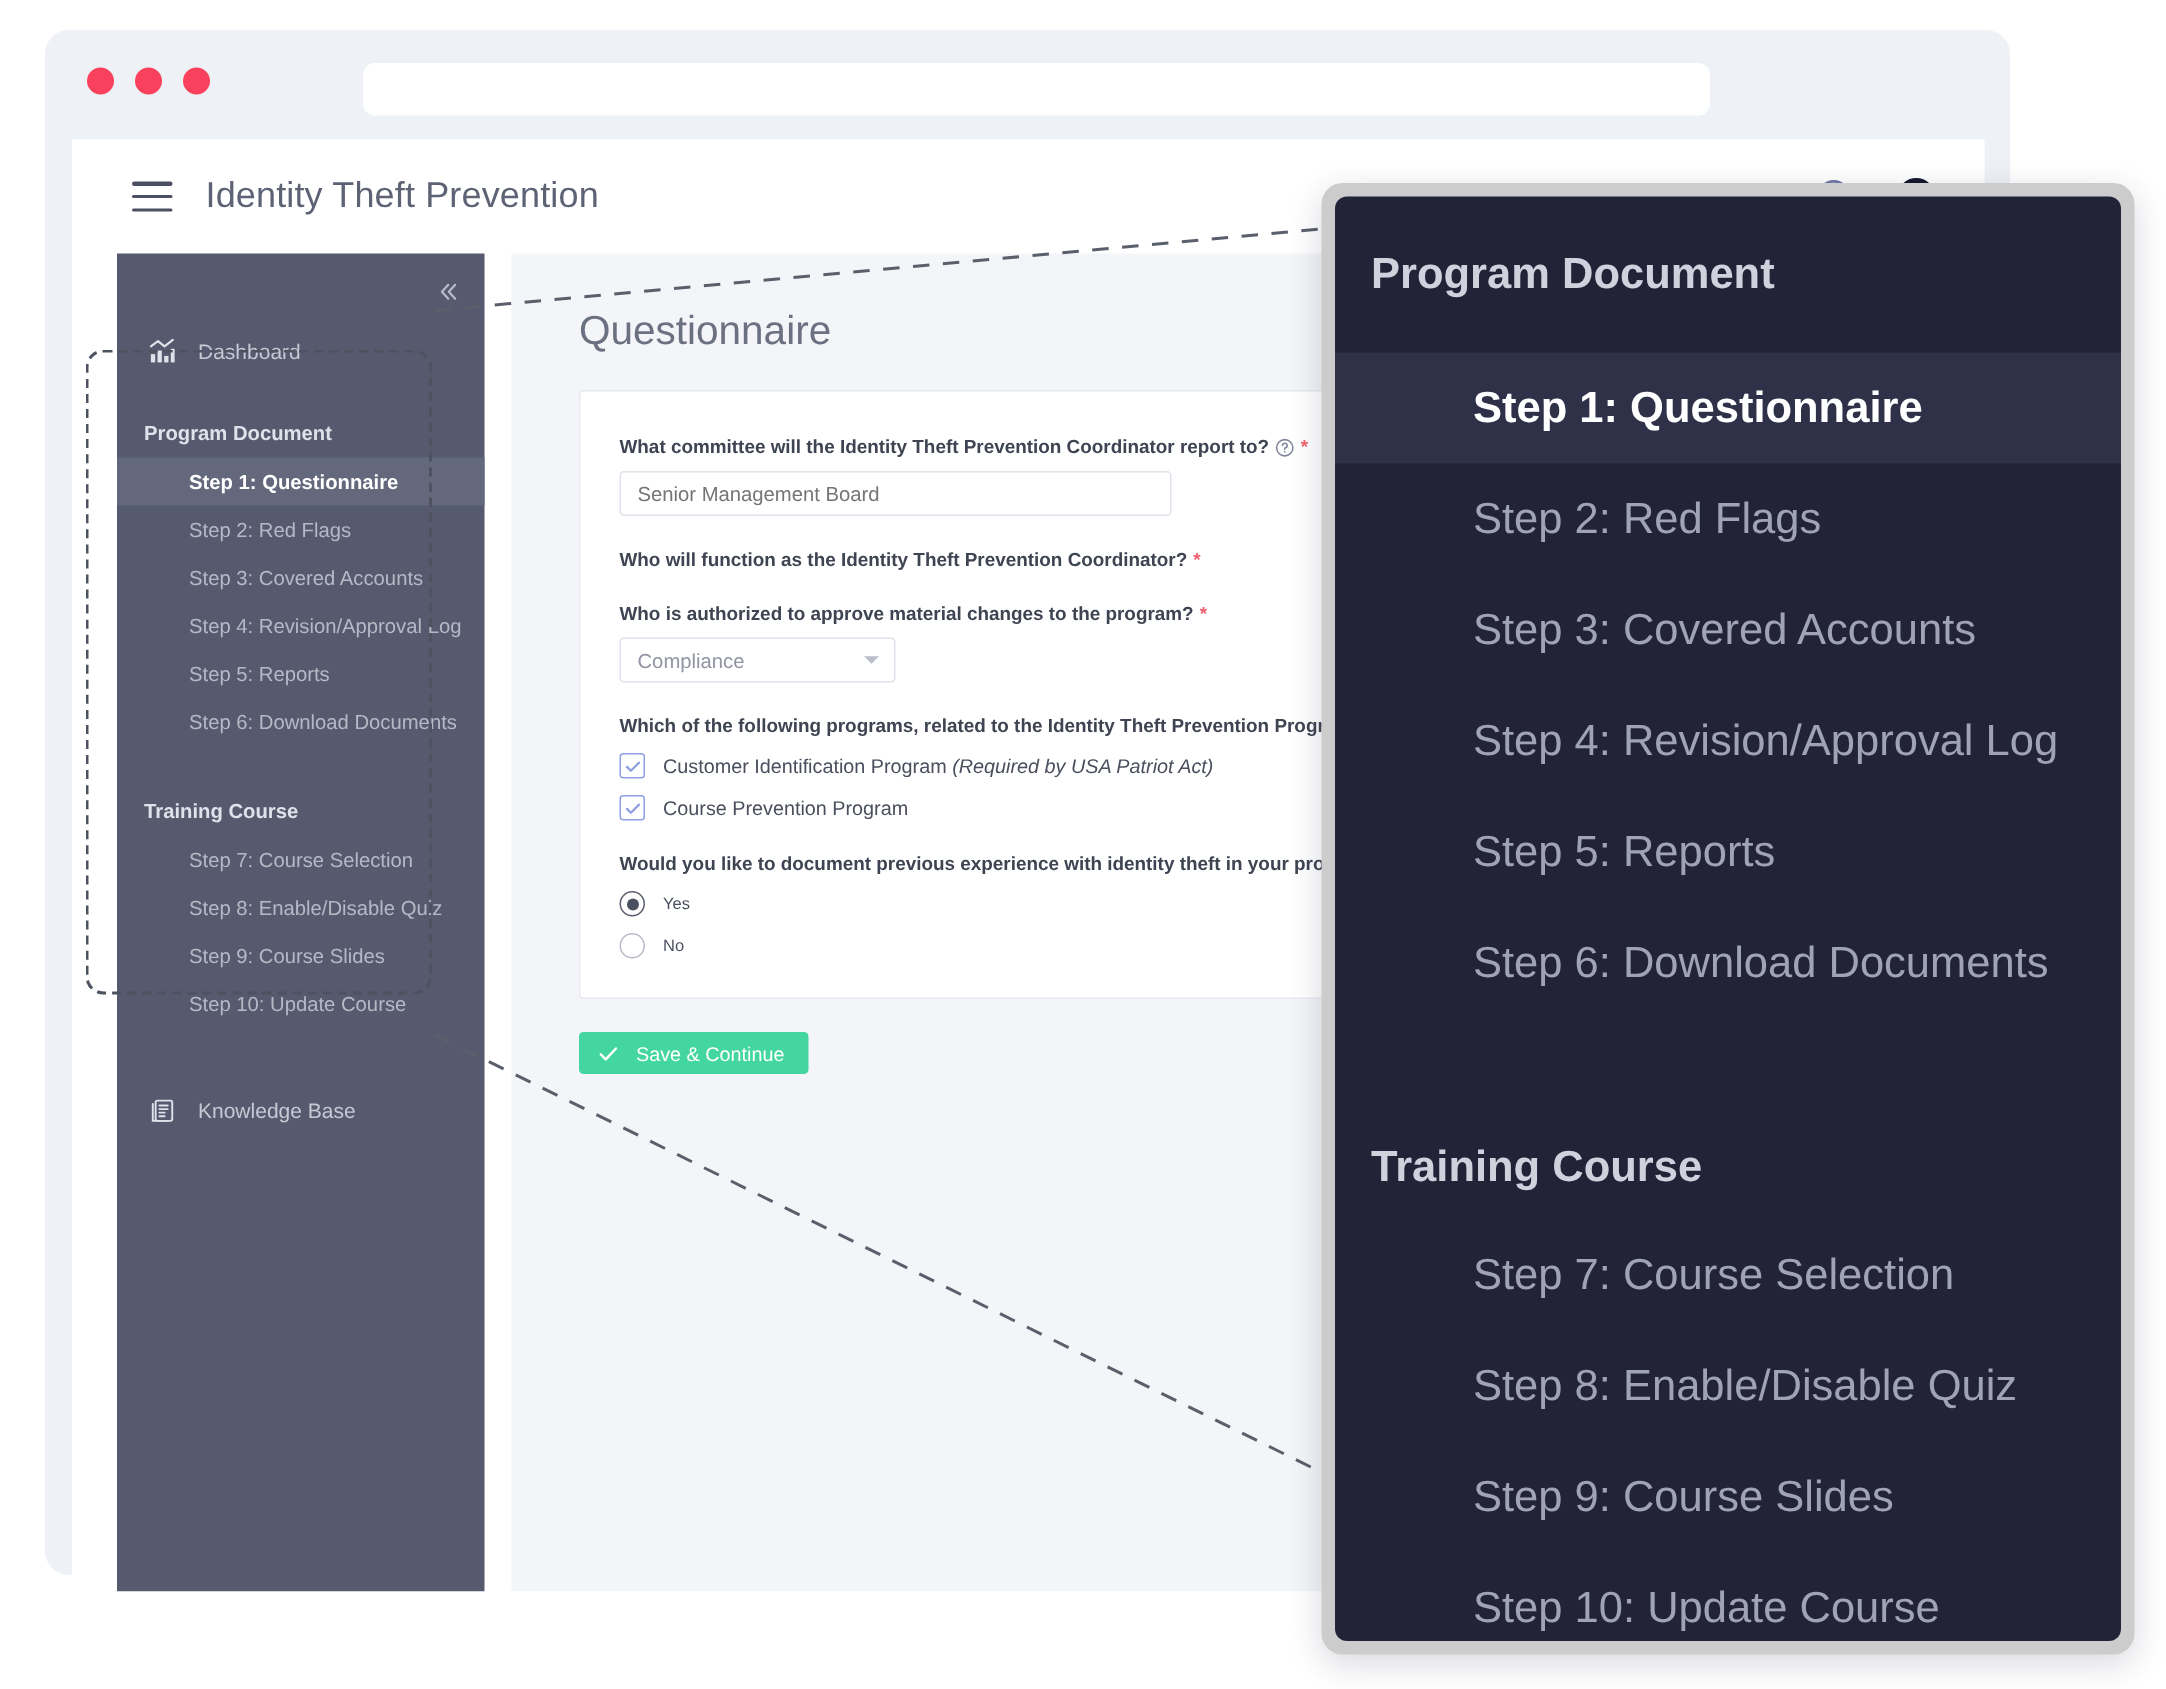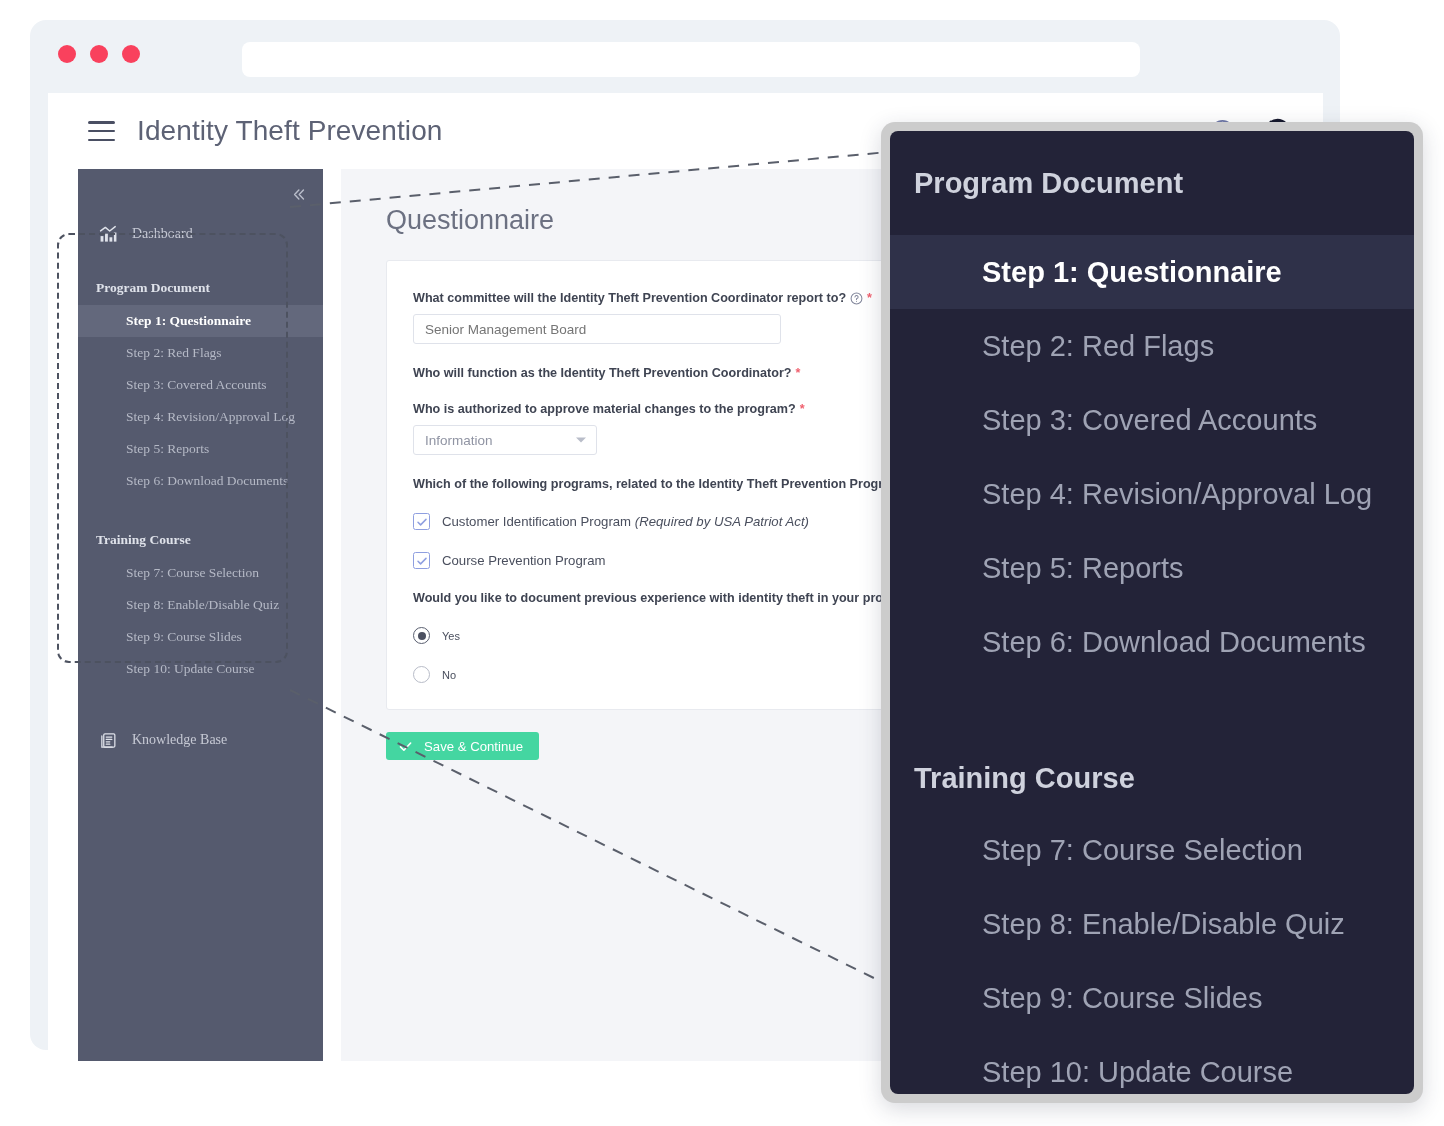--- a/index.html
+++ b/index.html
@@ -93,21 +93,21 @@
   .hamburger span {
     display: block;
     height: 2.5px;
     width: 100%;
     background: #4a4f63;
     border-radius: 2px;
   }
 
   .app-title {
     margin-left: 22px;
-    font-size: 28px;
+    font-size: 24px;
     font-weight: 300;
     color: #5d6275;
     letter-spacing: 0.1px;
     white-space: nowrap;
   }
 
   .header-icons {
     position: absolute;
     right: 32px;
     top: 50%;
@@ -119,21 +119,20 @@
   .hdr-icon { display: flex; align-items: center; justify-content: center; cursor: pointer; }
 
   
   .sidebar {
     position: absolute;
     left: 30px;
     top: 76px;
     width: 245px;
     height: 892px;
     background: #555a6e;
-    font-family: Liberation Serif, serif;
   }
 
   .collapse-btn {
     position: absolute;
     right: 12px;
     top: 12px;
     width: 26px; height: 26px;
     display: flex; align-items: center; justify-content: center;
     cursor: pointer;
   }
@@ -268,21 +267,21 @@
     transform: translateY(-50%);
     width: 0; height: 0;
     border-left: 5px solid transparent;
     border-right: 5px solid transparent;
     border-top: 5px solid #b9bdc9;
   }
 
   .check-row, .radio-row {
     display: flex;
     align-items: center;
-    margin-top: 22px;
+    margin-top: 11px;
     cursor: pointer;
   }
   .cbox {
     width: 17px; height: 17px;
     border: 1.5px solid #8f9fe0;
     border-radius: 2.5px;
     background: #fff;
     margin-right: 12px;
     display: flex; align-items: center; justify-content: center;
     flex: 0 0 auto;
@@ -451,21 +450,21 @@
               <span class="req">*</span>
             </div>
           </div>
 
           <div class="field-block">
             <div class="field-label">
               <span>Who is authorized to approve material changes to the program?</span>
               <span class="req">*</span>
             </div>
             <div class="select-wrap">
-              <div class="select-box">Information</div>
+              <div class="select-box">Compliance</div>
               <div class="select-caret"></div>
             </div>
           </div>
 
           <div class="field-block">
             <div class="field-label grp-label">
               <span>Which of the following programs, related to the Identity Theft Prevention Program, are implemented at your institution?</span>
             </div>
 
             <div class="check-row">

